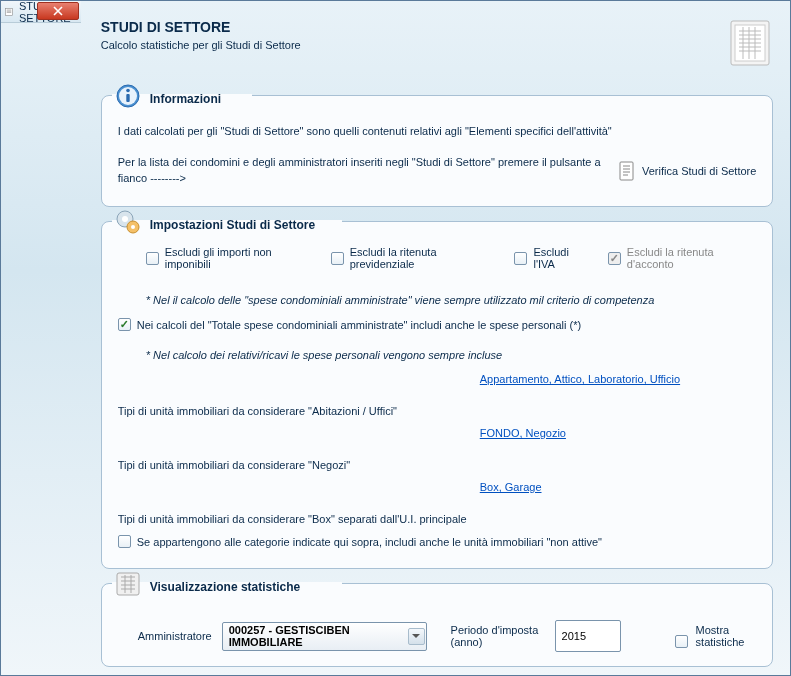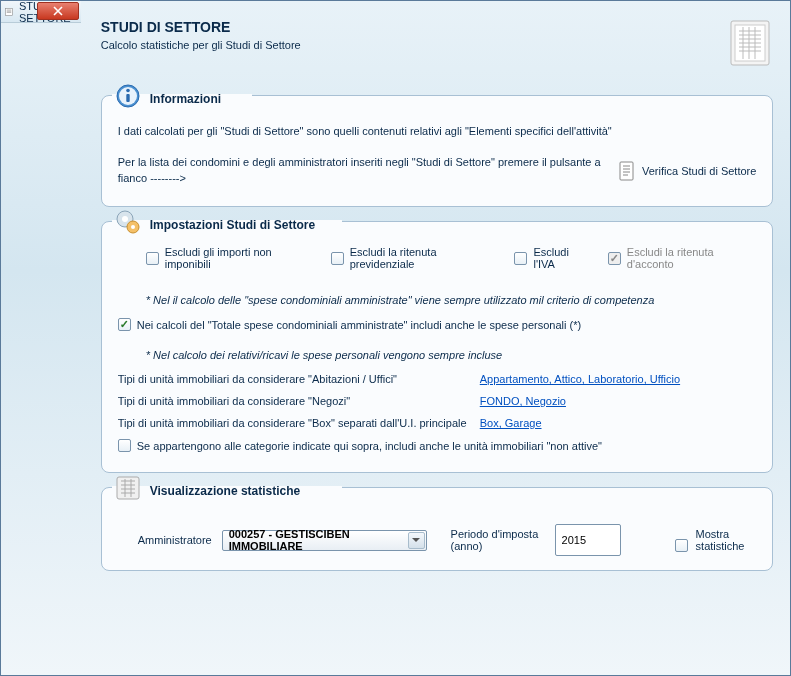--- a/index.html
+++ b/index.html
@@ -187,38 +187,39 @@
     margin-bottom: 12px;
   }
   
   .type-row {
     display: flex;
     margin: 6px 0 10px 0;
   }
   .type-label {
     width: 362px;
     color: #0a2a4a;
+    margin-top: 32px;
   }
   .type-link {
     color: #0050c0;
     text-decoration: underline;
     cursor: pointer;
   }
   
   .stats-row {
     display: flex;
     align-items: center;
     gap: 10px;
     margin-top: 22px;
     margin-left: 20px;
   }
   .stats-label { color: #0a2a4a; }
   .dropdown {
     width: 264px;
-    height: 21px;
+    height: 29px;
     border: 1px solid #7a94ac;
     background: linear-gradient(to bottom, #fff, #e8eef4);
     border-radius: 2px;
     display: flex;
     align-items: center;
     padding: 0 2px 0 6px;
     cursor: pointer;
     font-weight: bold;
     position: relative;
   }

